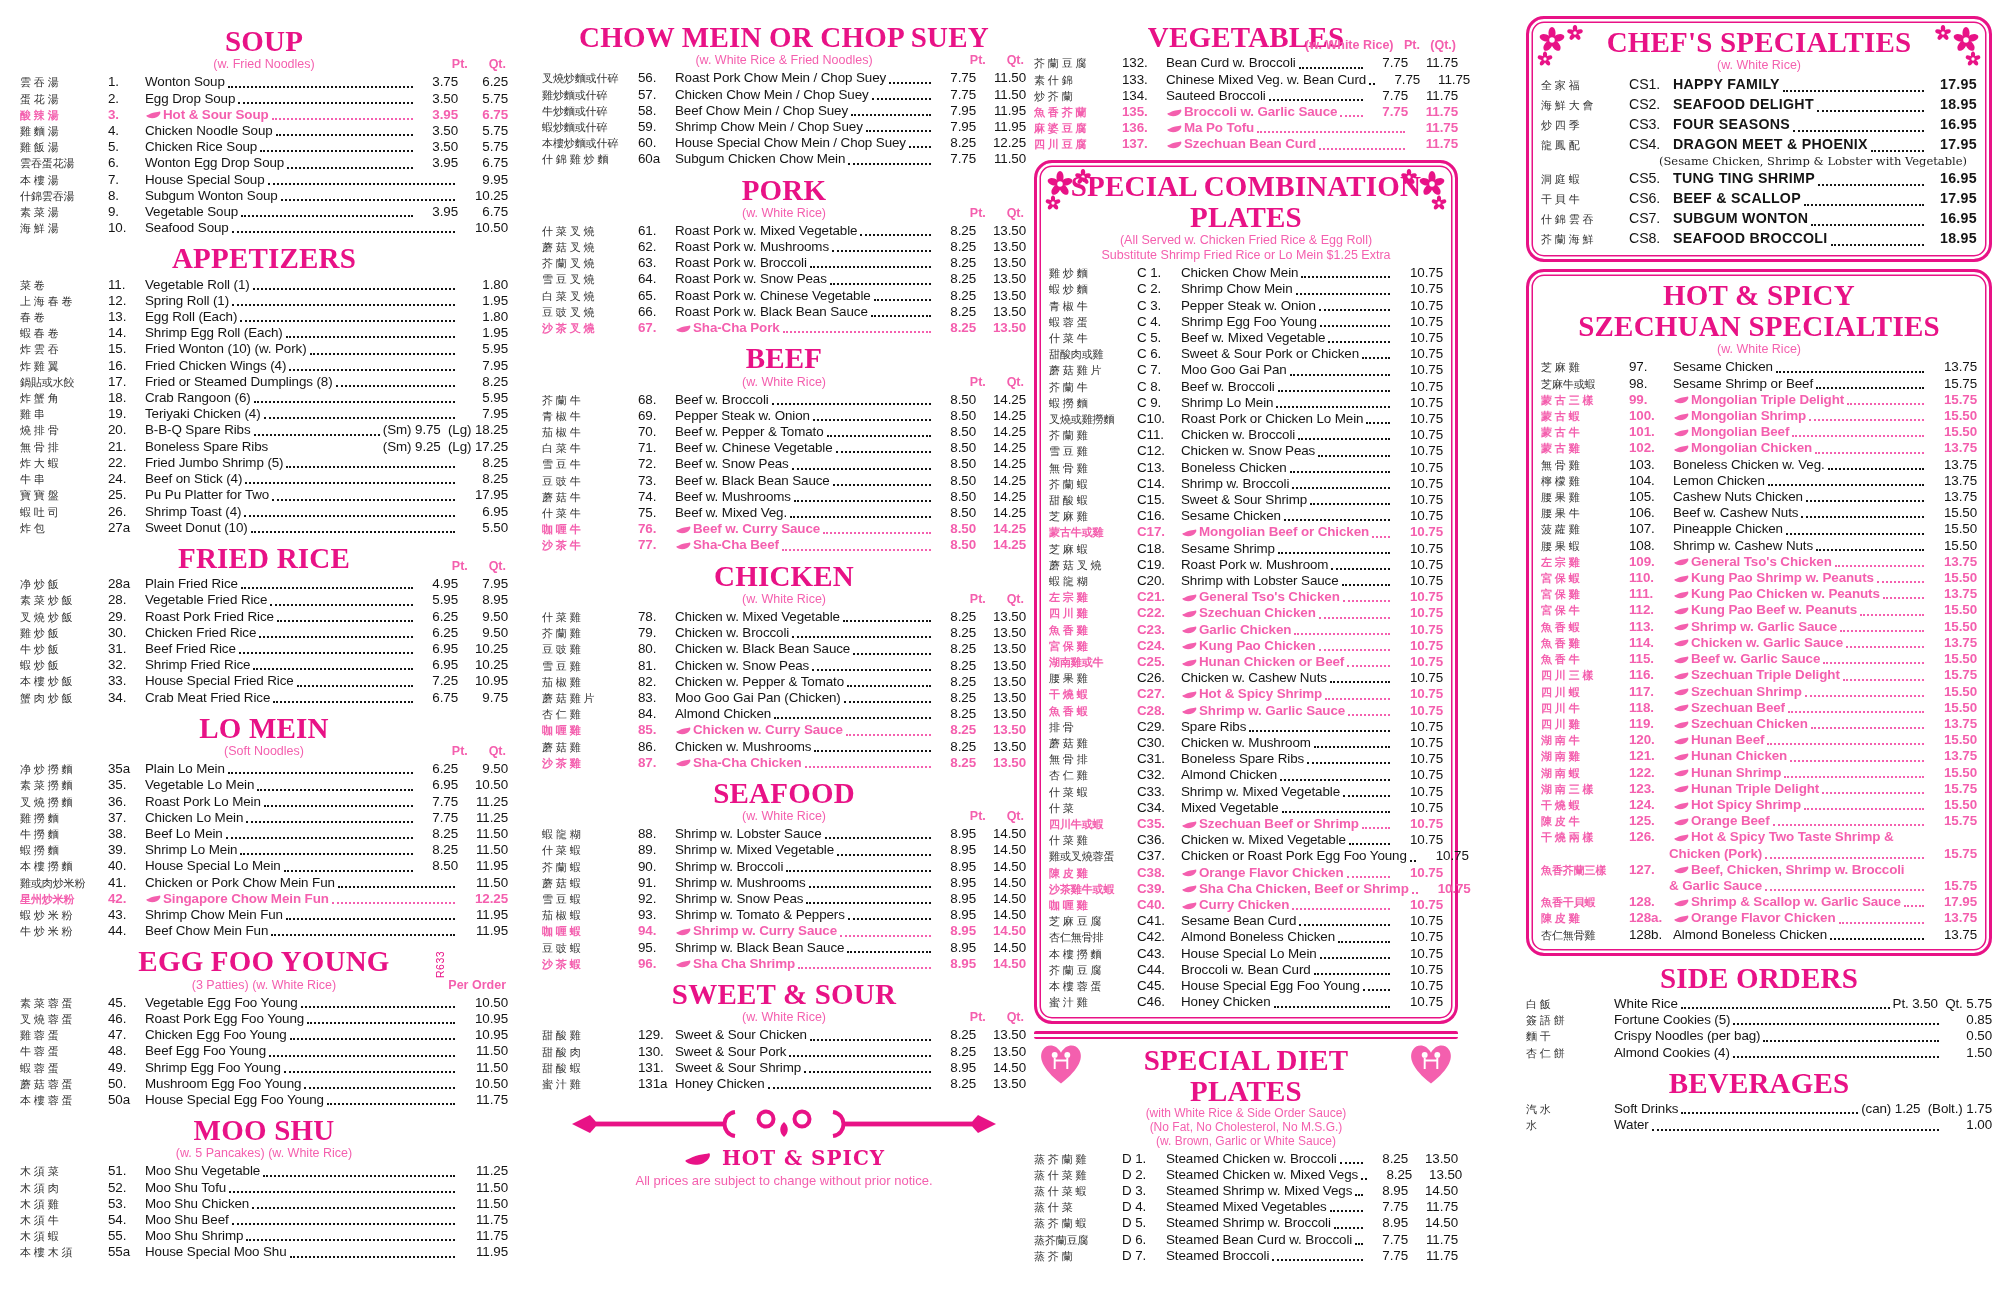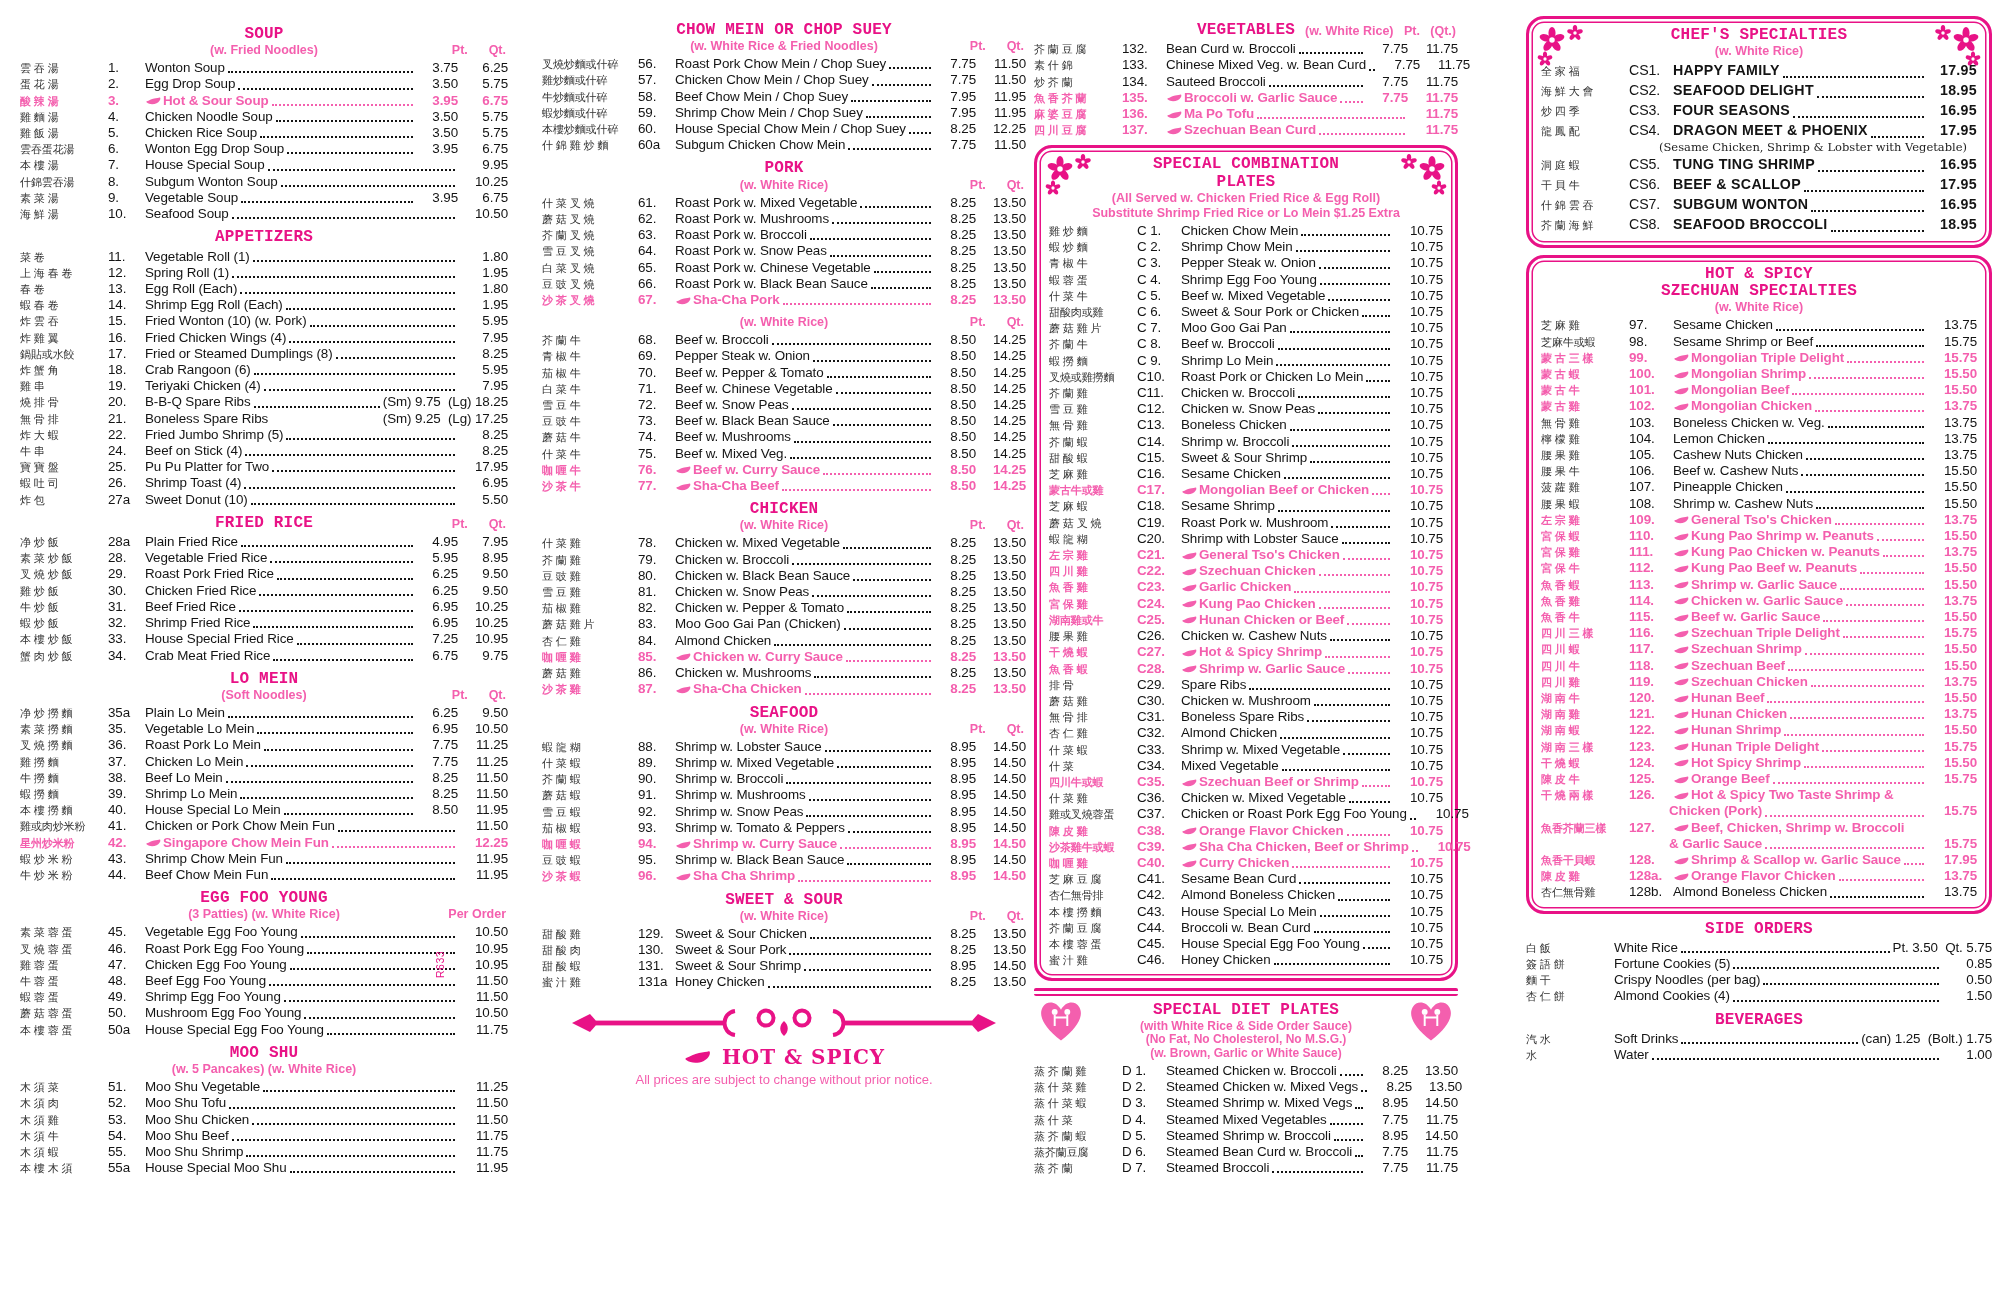--- a/index.html
+++ b/index.html
@@ -9,23 +9,23 @@
   .col{position:absolute}
   #col1{left:20px;top:26px;width:488px}
   #col2{left:542px;top:22px;width:484px}
   #col3{left:1034px;top:22px;width:424px}
   #col4{left:1526px;top:16px;width:466px}
   .sec{margin-bottom:7px;position:relative}
   .boxed{border:3px solid var(--accent);border-radius:18px;
          box-shadow:inset 0 0 0 2.5px #fff, inset 0 0 0 4px var(--accent);
          padding:8px 12px 10px;}
   .hd{position:relative;text-align:center;margin-bottom:2px}
-  .title{font-family:Liberation Mono, monospace;font-weight:700;font-size:16px;
+  .title{font-family:Liberation Serif, serif;font-weight:700;font-size:29px;
          line-height:1.08;color:var(--accent);letter-spacing:.2px}
-  .sub{font-size:12.5px;font-weight:700;color:var(--hot);line-height:1.2;white-space:pre}
+  .sub{font-size:12.5px;font-weight:400;color:var(--hot);line-height:1.2;white-space:pre}
   .tright,.sright{position:absolute;right:2px;bottom:1px;font-size:12.5px;font-weight:700;
          color:var(--hot);white-space:pre}
   .row{display:flex;align-items:baseline;font-size:13.4px;line-height:16.2px;letter-spacing:-.1px}
   .cn{flex:none;width:88px;font-size:11px;color:#333;white-space:nowrap;overflow:hidden}
   .no{flex:none;min-width:37px}
   #col3 .no,#col4 .no{min-width:44px}
   #col2 .cn{width:96px}
   .nm{white-space:nowrap}
   .leader{flex:1 1 6px;min-width:6px;border-bottom:2px dotted currentColor;
           align-self:flex-end;margin:0 3px 3px}
@@ -675,20 +675,21 @@
             </svg>
             <span class="nm">Sha-Cha Pork</span>
             <span class="leader"></span>
             <span class="p">8.25</span>
             <span class="q">13.50</span>
           </div>
         </div>
       </section>
       <section class="sec s-beef">
         <div class="hd">
+          <div class="title">BEEF</div>
           <div class="sub">(w. White Rice)</div>
           <span class="sright">Pt.      Qt.</span>
         </div>
         <div class="items">
           <div class="row">
             <span class="cn">芥 蘭 牛</span>
             <span class="no">68.</span>
             <span class="nm">Beef w. Broccoli</span>
             <span class="leader"></span>
             <span class="p">8.50</span>

